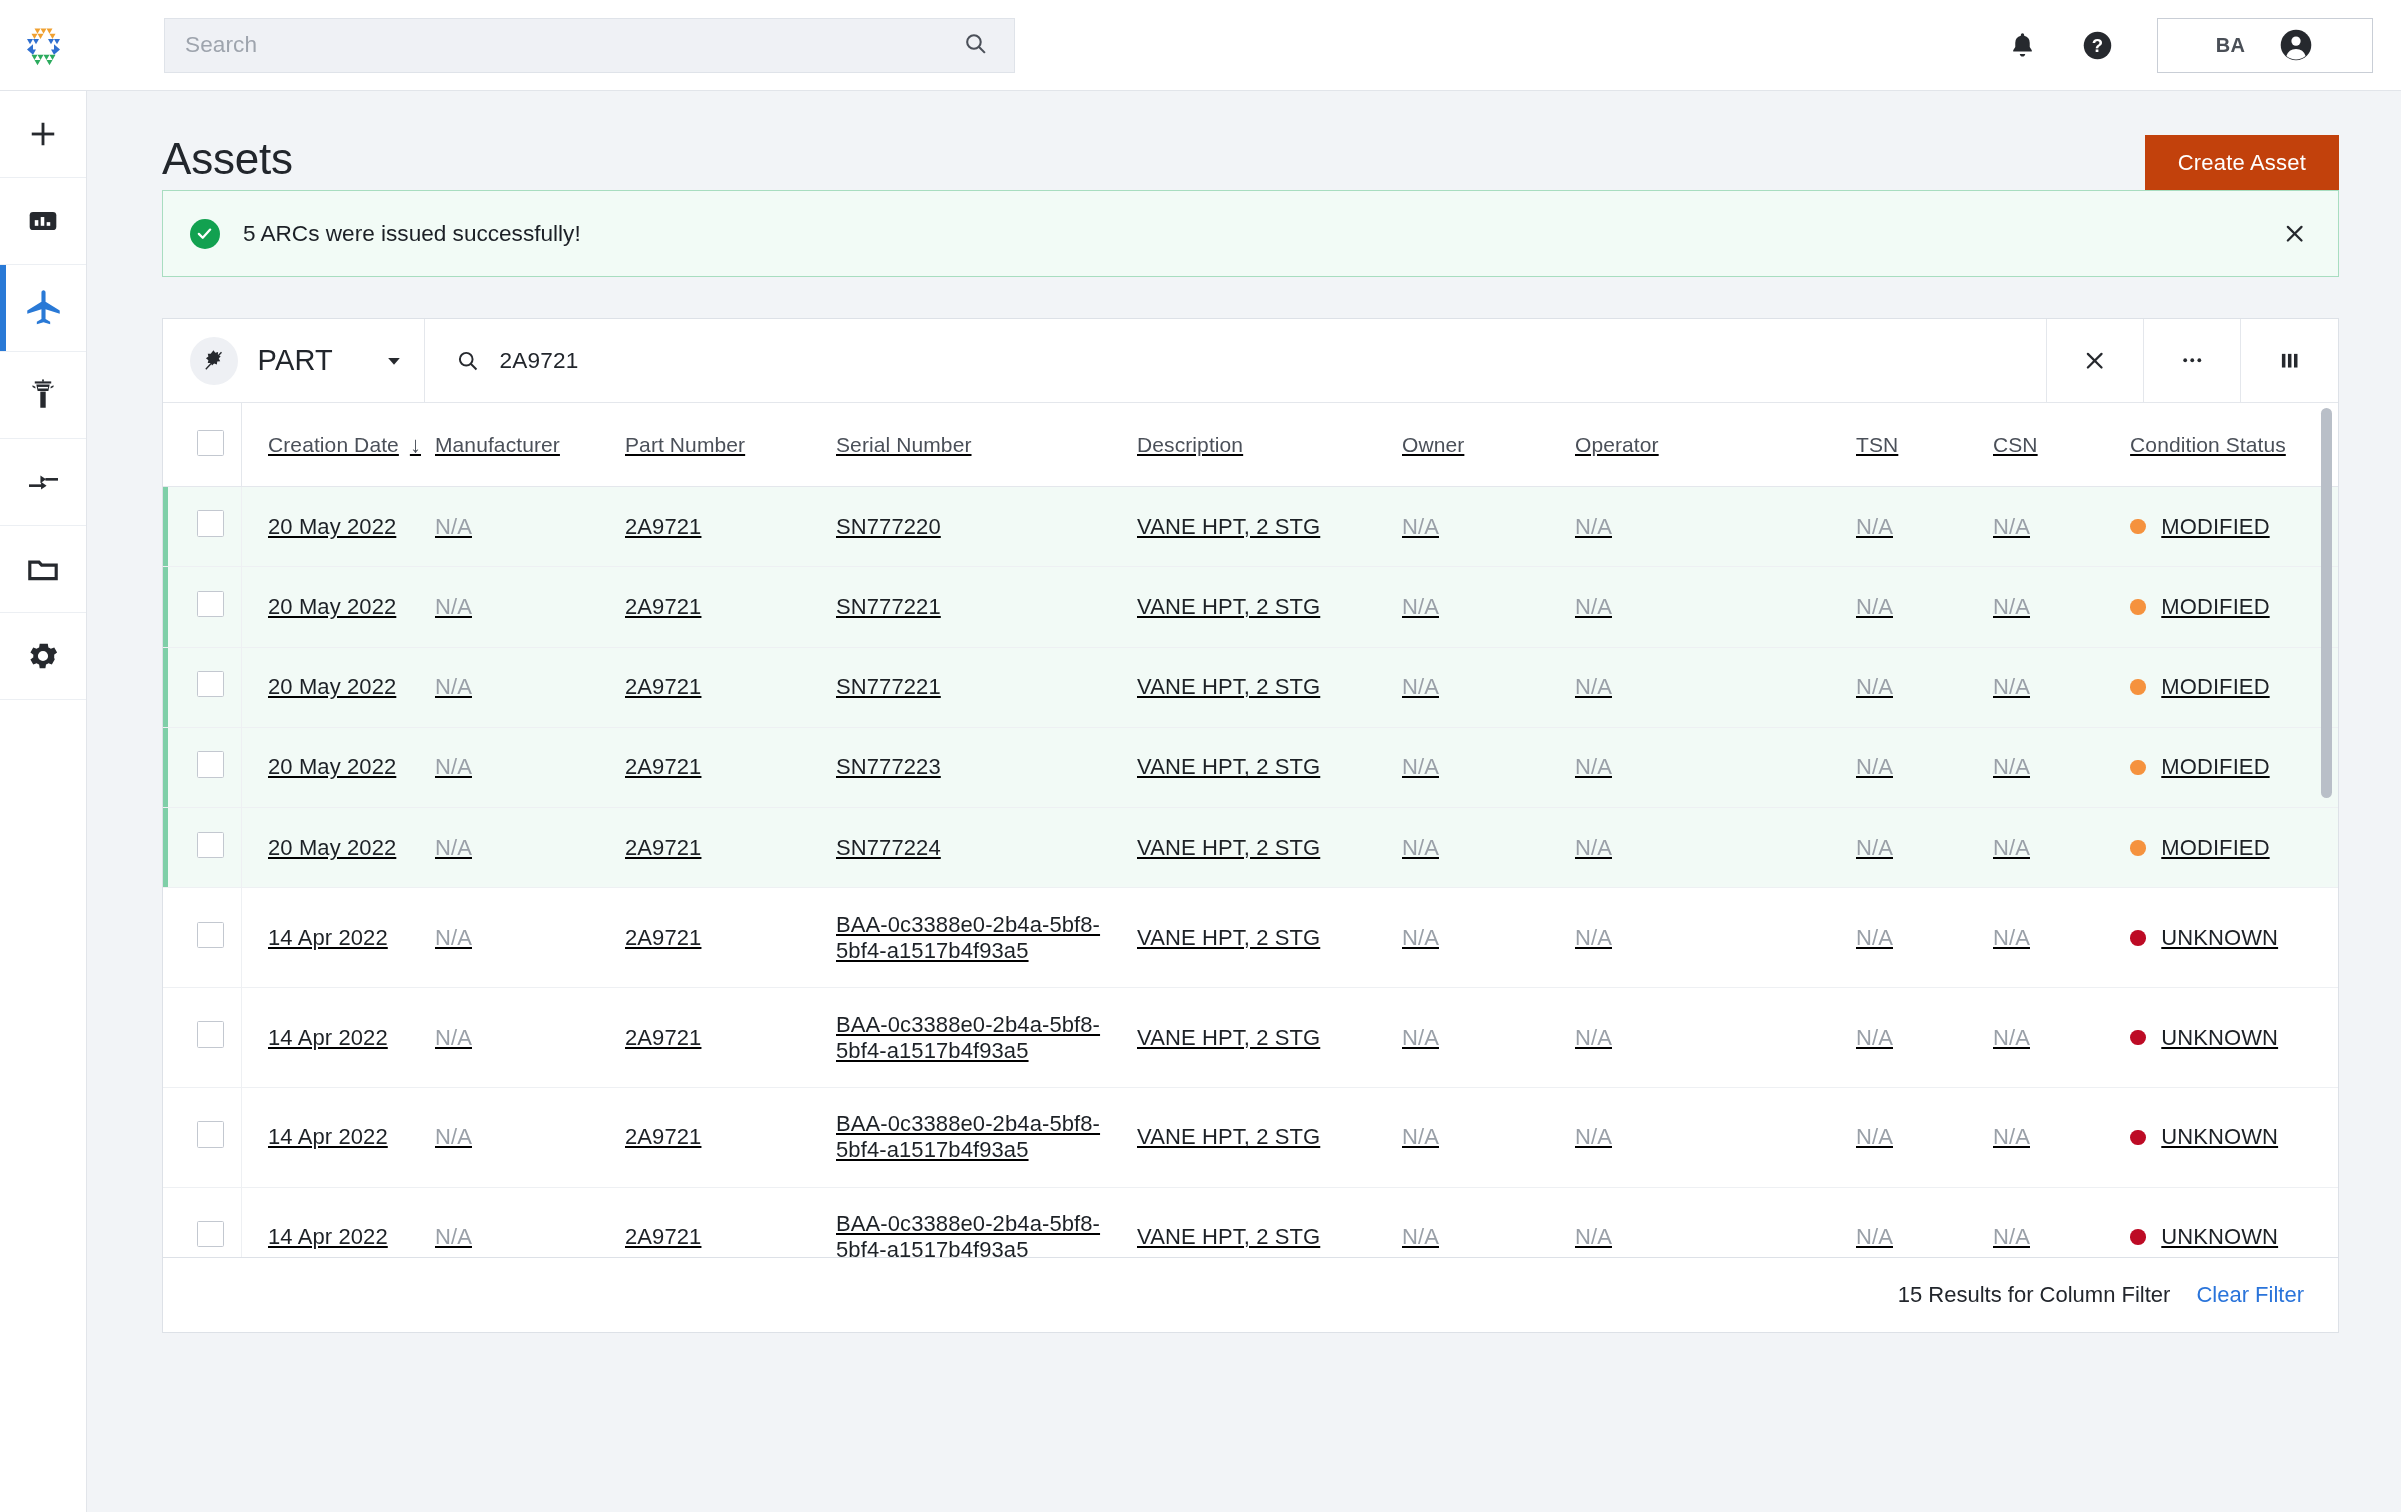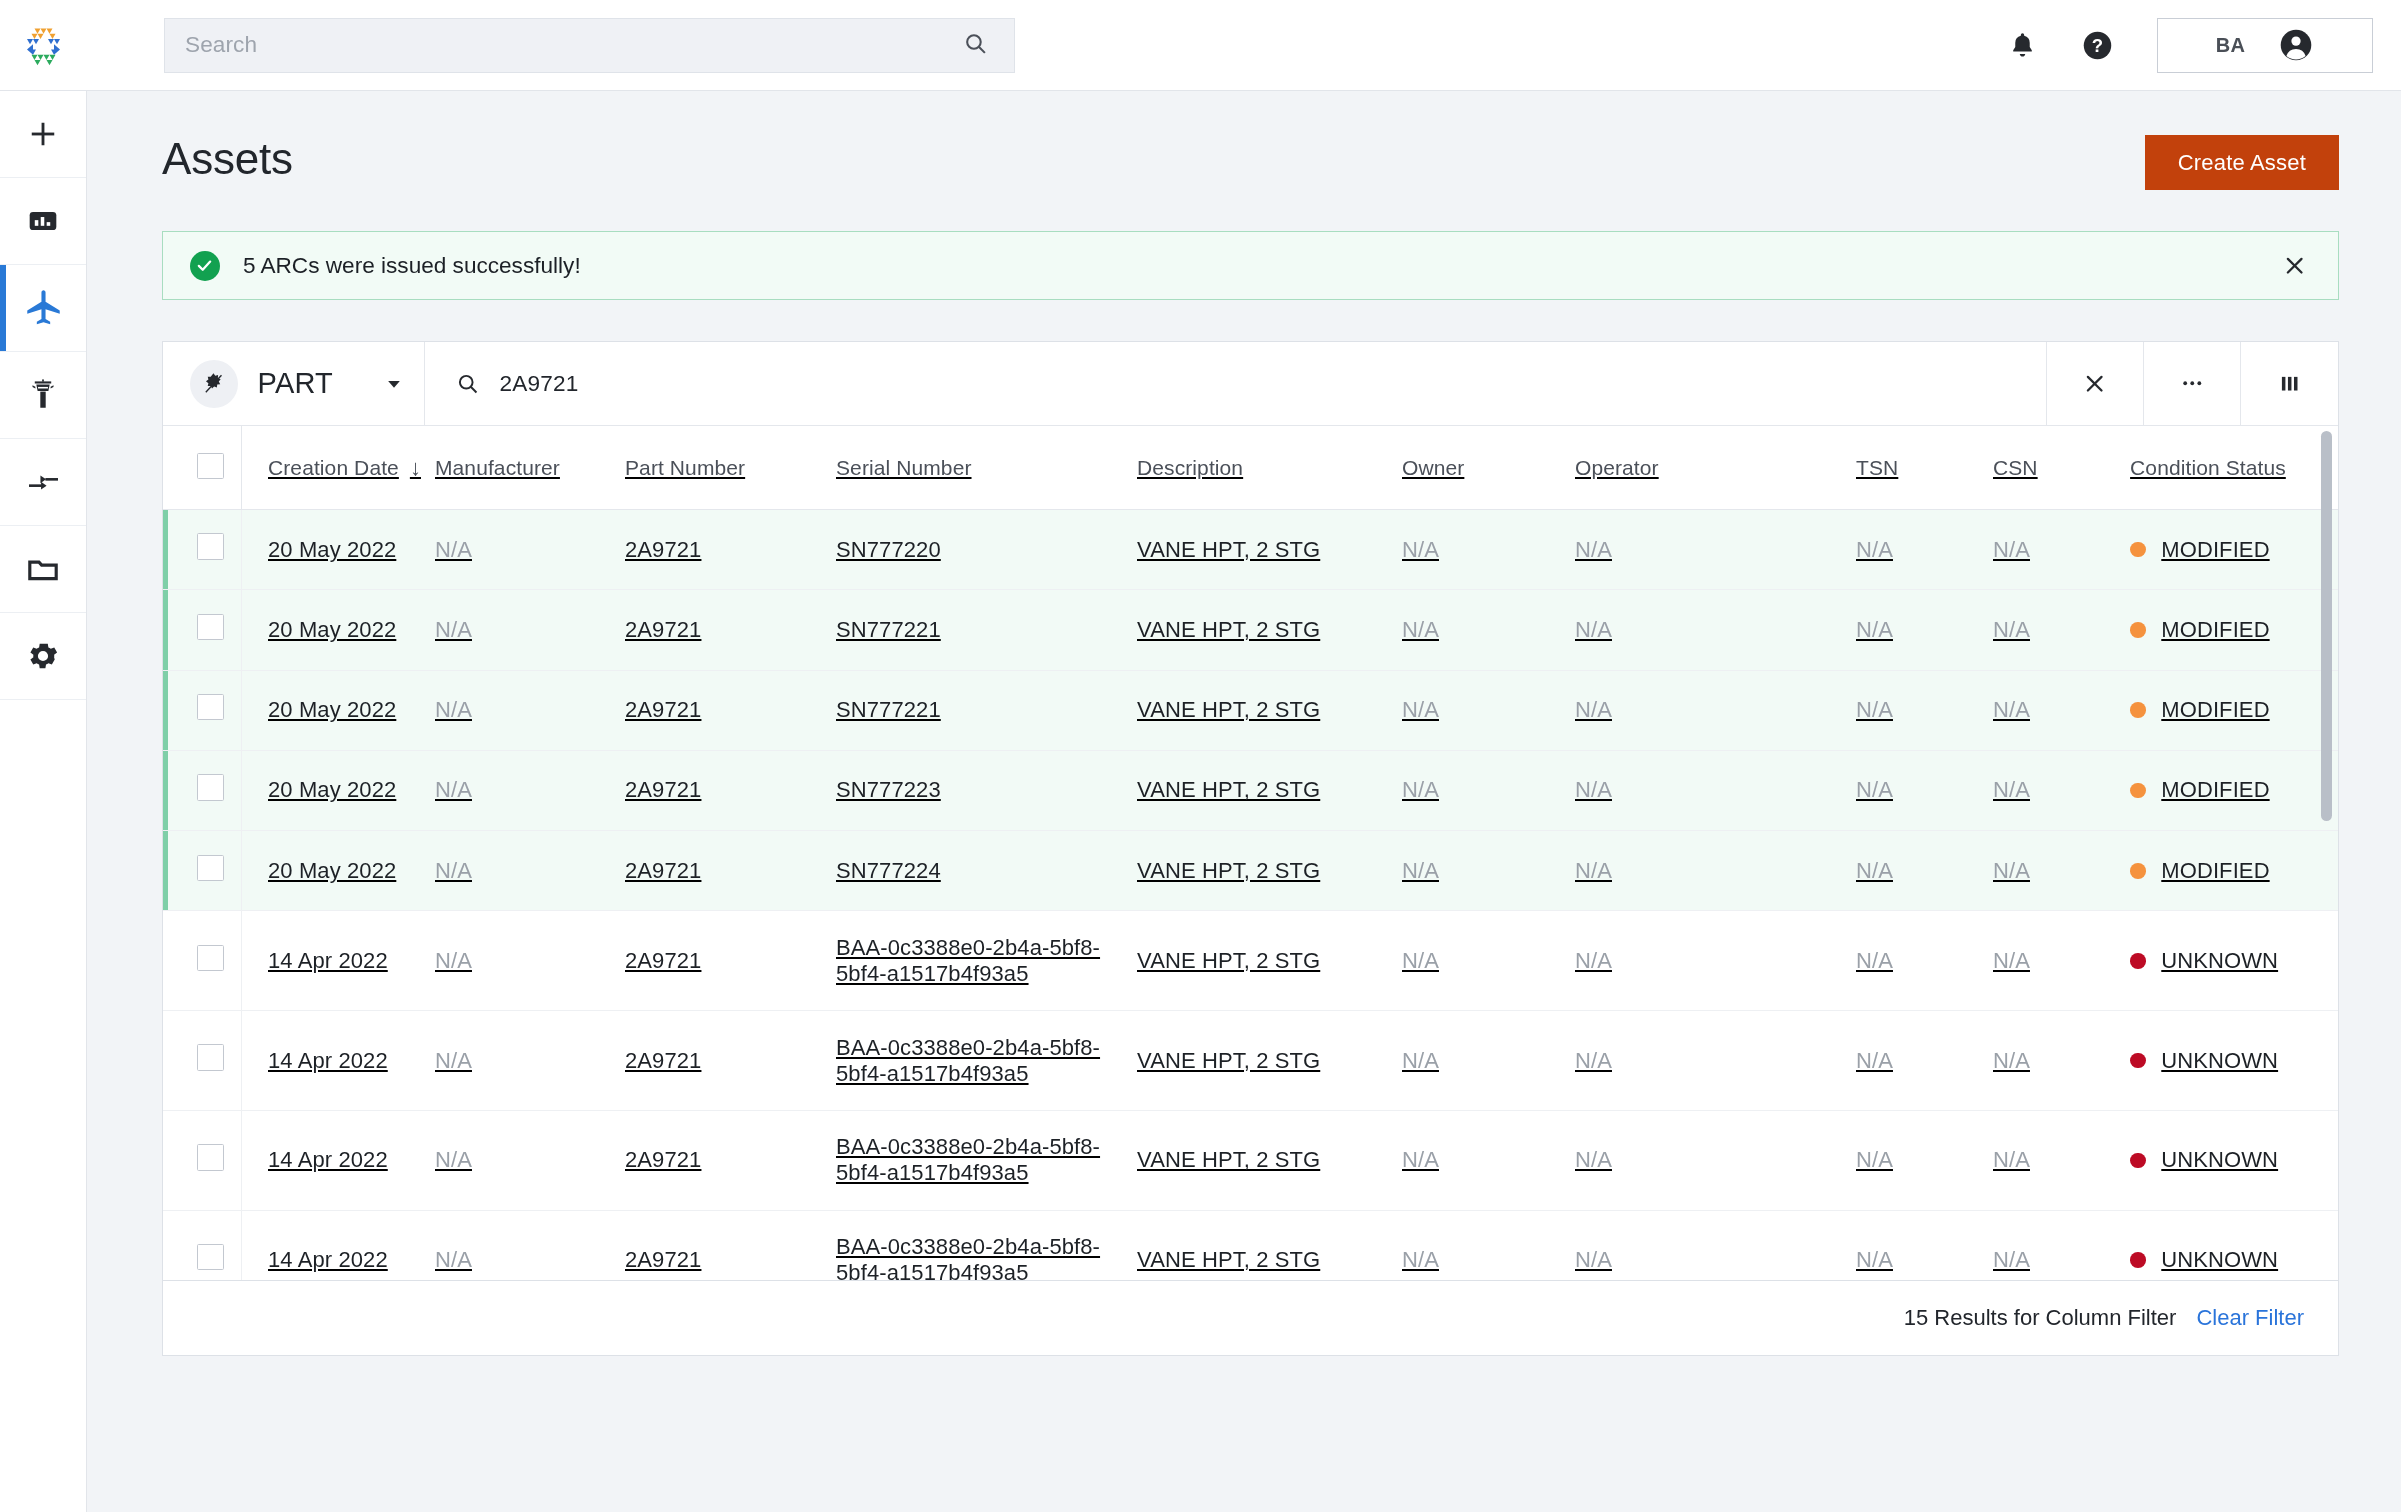--- a/index.html
+++ b/index.html
@@ -83,22 +83,21 @@
   .page-sub { font-size: 22px; color: #5c626b; margin-top: 20px; letter-spacing: 0.04px; }
   .btn-primary {
     background: #c2410c; color: #ffffff;
     border: none; height: 55px; padding: 0 33px;
     font-size: 22px; font-family: inherit; cursor: pointer;
     letter-spacing: 0.2px;
   }
 
   
   .alert {
-    margin-top: 41px;
-    height: 69px;
+    height: 87px;
     background: #f2fbf6;
     border: 0.8px solid #a8ddc0;
     display: flex; align-items: center;
     padding: 0 23.4px 0 26.5px;
   }
   .alert .check {
     width: 30px; height: 30px; border-radius: 50%; background: #12a150;
     display: flex; align-items: center; justify-content: center; flex: 0 0 30px;
   }
   .alert .msg { font-size: 22.6px; color: #1c2026; margin-left: 23.4px; flex: 1 1 auto; }
@@ -182,21 +181,21 @@
   }
   .scrollbar .thumb {
     position: absolute; top: 0; left: 0; width: 11px; height: 390px;
     background: #b9bfc8; border-radius: 5.5px;
   }
 
   .panel-footer {
     height: 75px; flex: 0 0 75px;
     border-top: 0.8px solid #dde1e7;
     display: flex; align-items: center; justify-content: flex-end;
-    padding: 0 34px; gap: 20px;
+    padding: 0 34px; gap: 26px;
   }
   .panel-footer .cnt { font-size: 22px; color: #22262c; }
   .panel-footer .clear { font-size: 22px; color: #2a74da; cursor: pointer; }
 </style>
 </head>
 <body>
 
 <div class="app">
 
   <div class="topbar">

